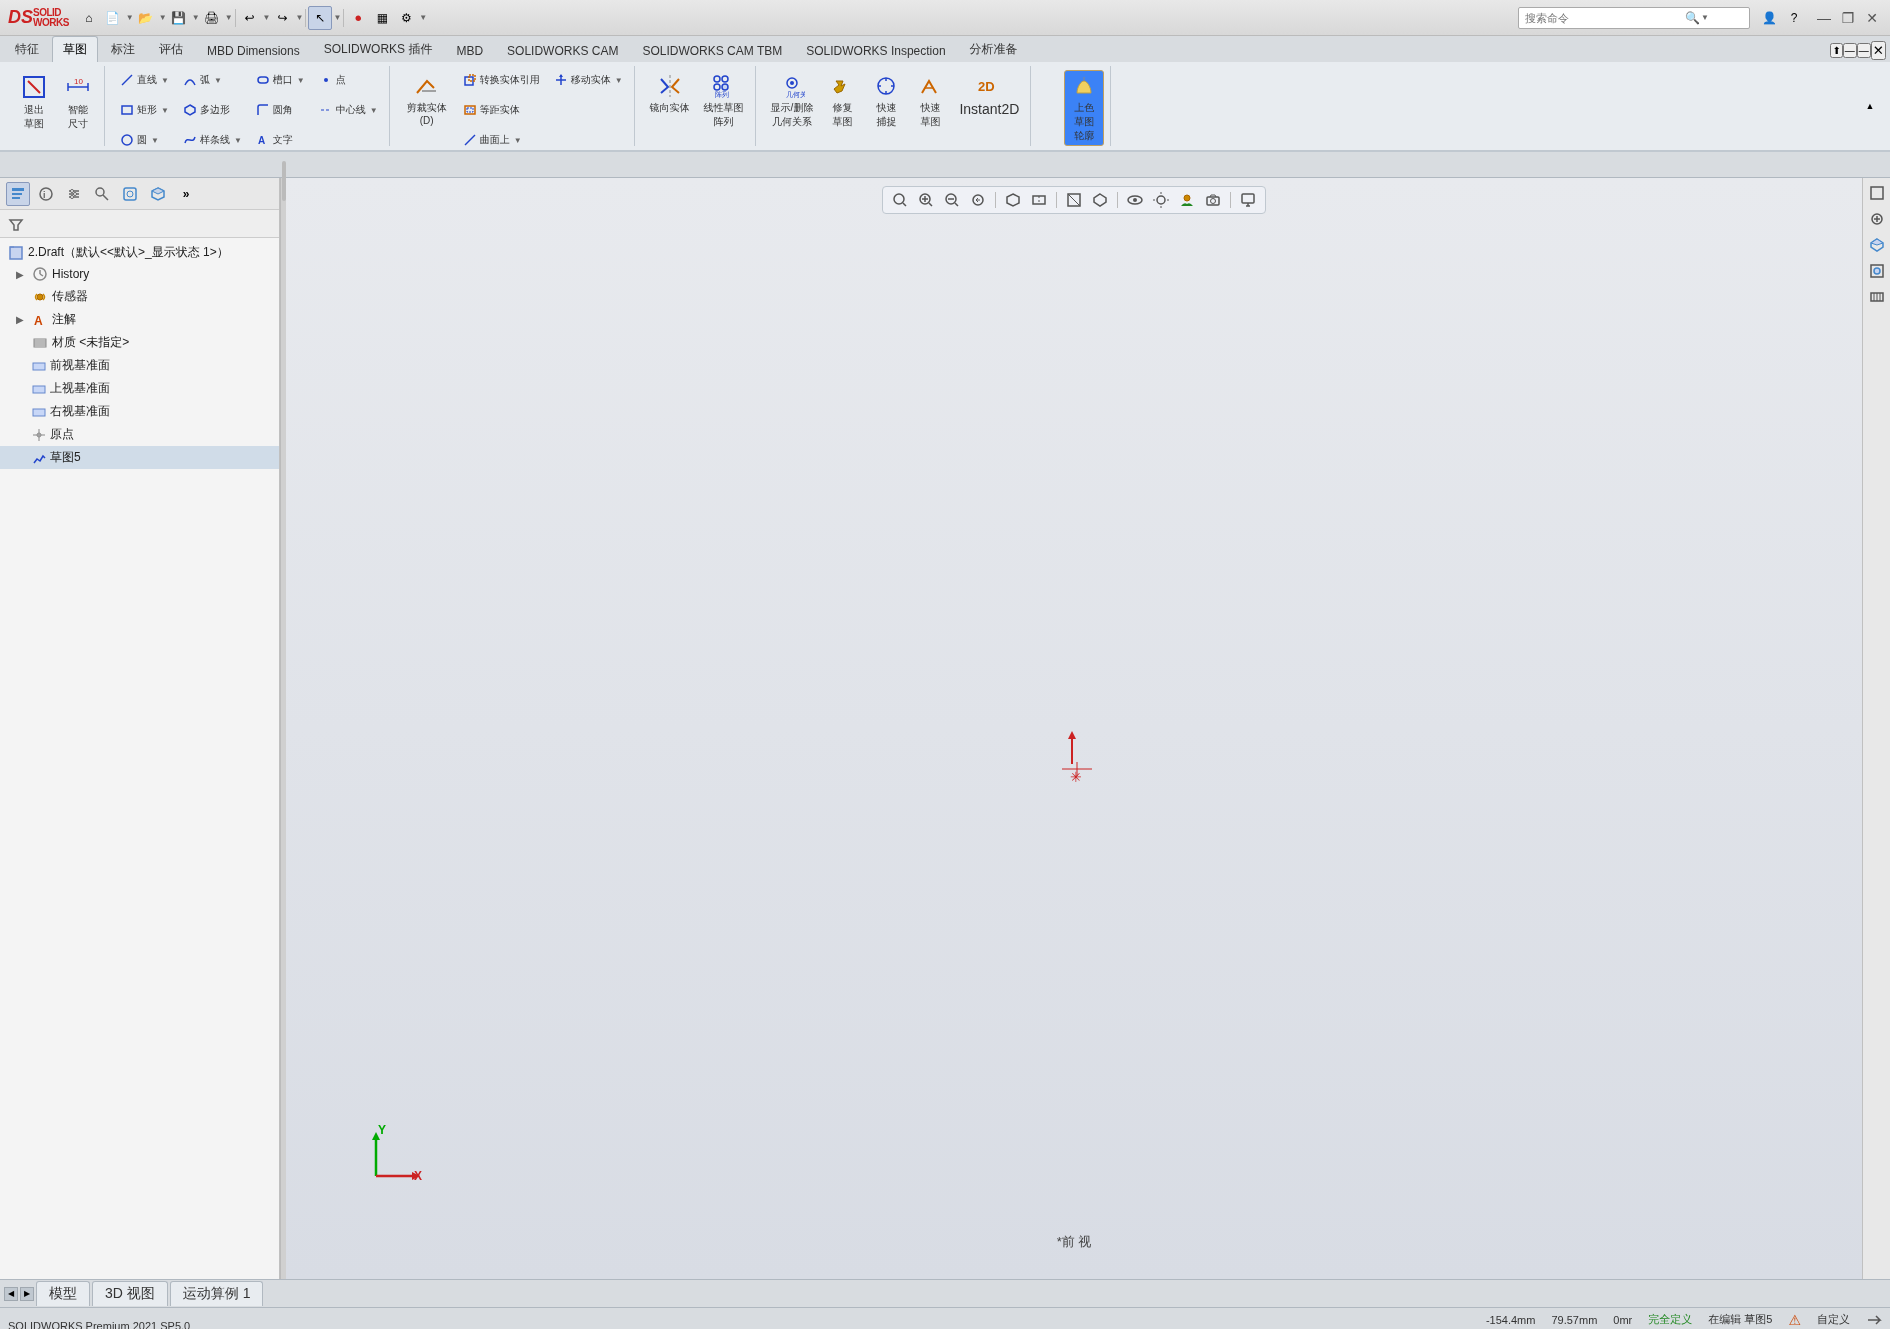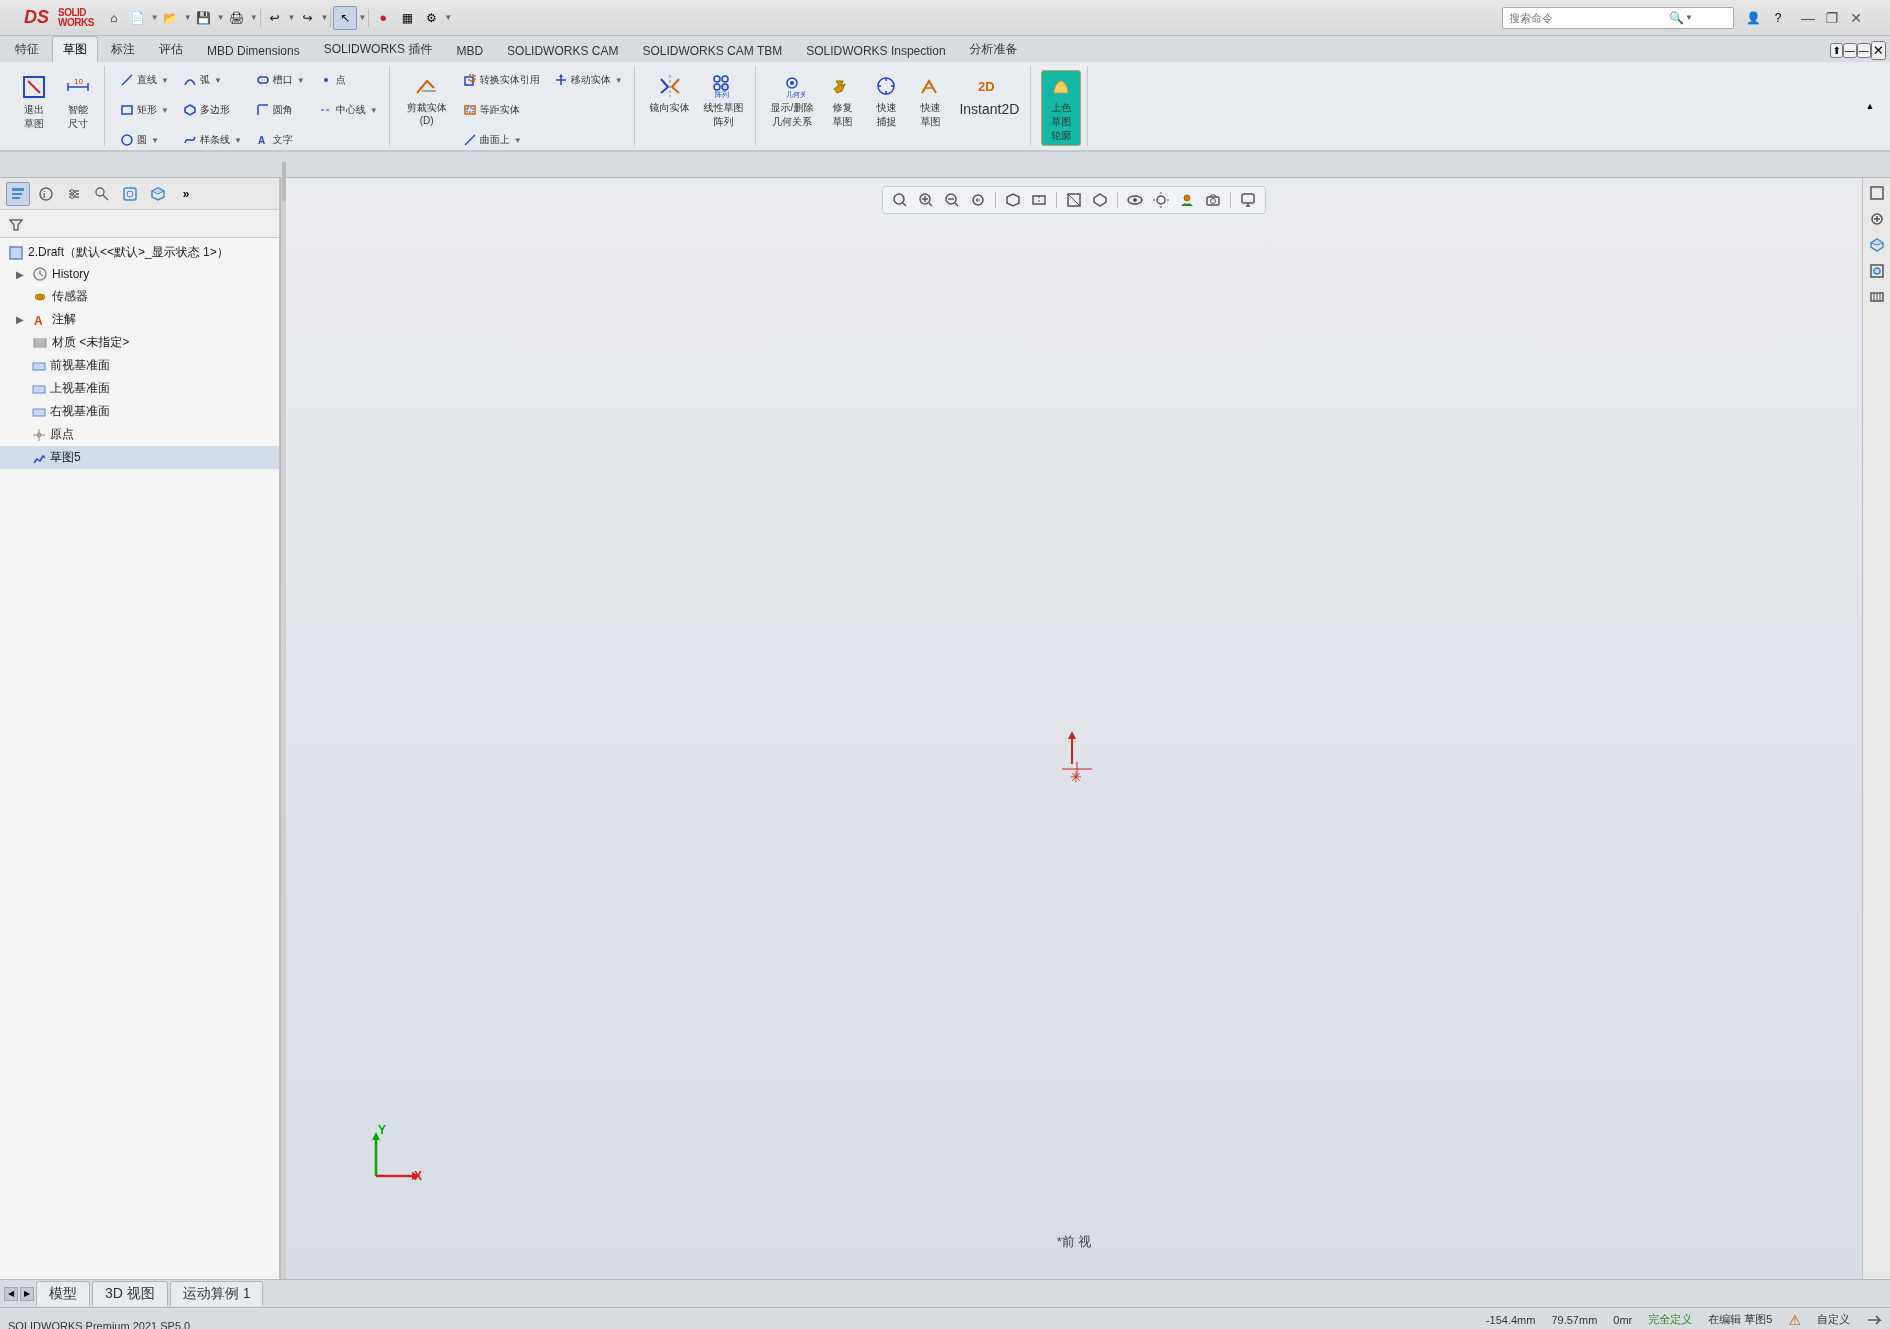--- a/index.html
+++ b/index.html
@@ -4,21 +4,21 @@
   <style>
     * { margin: 0; padding: 0; box-sizing: border-box; }
     body { width: 1890px; height: 1329px; font-family: 'Microsoft YaHei', 'SimSun', Arial, sans-serif; font-size: 12px; background: #f0f0f0; overflow: hidden; }
 
     
     #title-bar {
       height: 36px;
       background: linear-gradient(to bottom, #e8e8e8, #d8d8d8);
       display: flex;
       align-items: center;
-      padding: 0 24px;
+      padding: 0 8px;
       border-bottom: 1px solid #bbb;
       user-select: none;
       justify-content: space-between;
     }
     #title-bar .title-text {
       flex: 1;
       text-align: center;
       font-size: 13px;
       color: #333;
       font-weight: 500;
@@ -380,21 +380,21 @@
       color: #666;
       margin-left: 1px;
     }
   </style>
 </head>
 <body>
 
 <div id="title-bar">
   <div class="sw-logo">
     <span class="sw-red">DS</span>
-    <span style="margin-left:9px; display:flex; flex-direction:column; line-height:1">
+    <span style="margin-left:0; display:flex; flex-direction:column; line-height:1">
       <span class="sw-text">SOLID</span>
       <span class="sw-text">WORKS</span>
     </span>
   </div>
 
   <button class="qt-btn" title="主页">⌂</button>
   <button class="qt-btn" title="新建">📄</button>
   <span class="dropdown-arrow">▼</span>
   <button class="qt-btn" title="打开">📂</button>
   <span class="dropdown-arrow">▼</span>
@@ -671,21 +671,21 @@
           <svg width="26" height="26">
             <text x="2" y="18" font-size="13" fill="#cc6600" font-weight="bold">2D</text>
           </svg>
           <span style="font-size:14px; text-align:center;">Instant2D</span>
         </div>
       </div>
     </div>
 
     <div class="ribbon-group">
       <div class="ribbon-group-top">
-        <div class="rb-btn" style="background:#14b8a6; border:1px solid #c0a060;">
+        <div class="rb-btn" style="background:#3b82f6; border:1px solid #c0a060;margin-left:23px;">
           <svg width="26" height="26">
             <path d="M6 20 C6 14 10 8 13 8 C16 8 20 14 20 20 Z" fill="#f0d060" stroke="#c0a040" stroke-width="1"></path>
             <line x1="13" y1="8" x2="13" y2="4" stroke="#888" stroke-width="1"></line>
           </svg>
           <span style="font-size:10px; text-align:center;">上色<br>草图<br>轮廓</span>
         </div>
       </div>
     </div>
 
     <div style="margin-left:auto; display:flex; align-items:center;">

